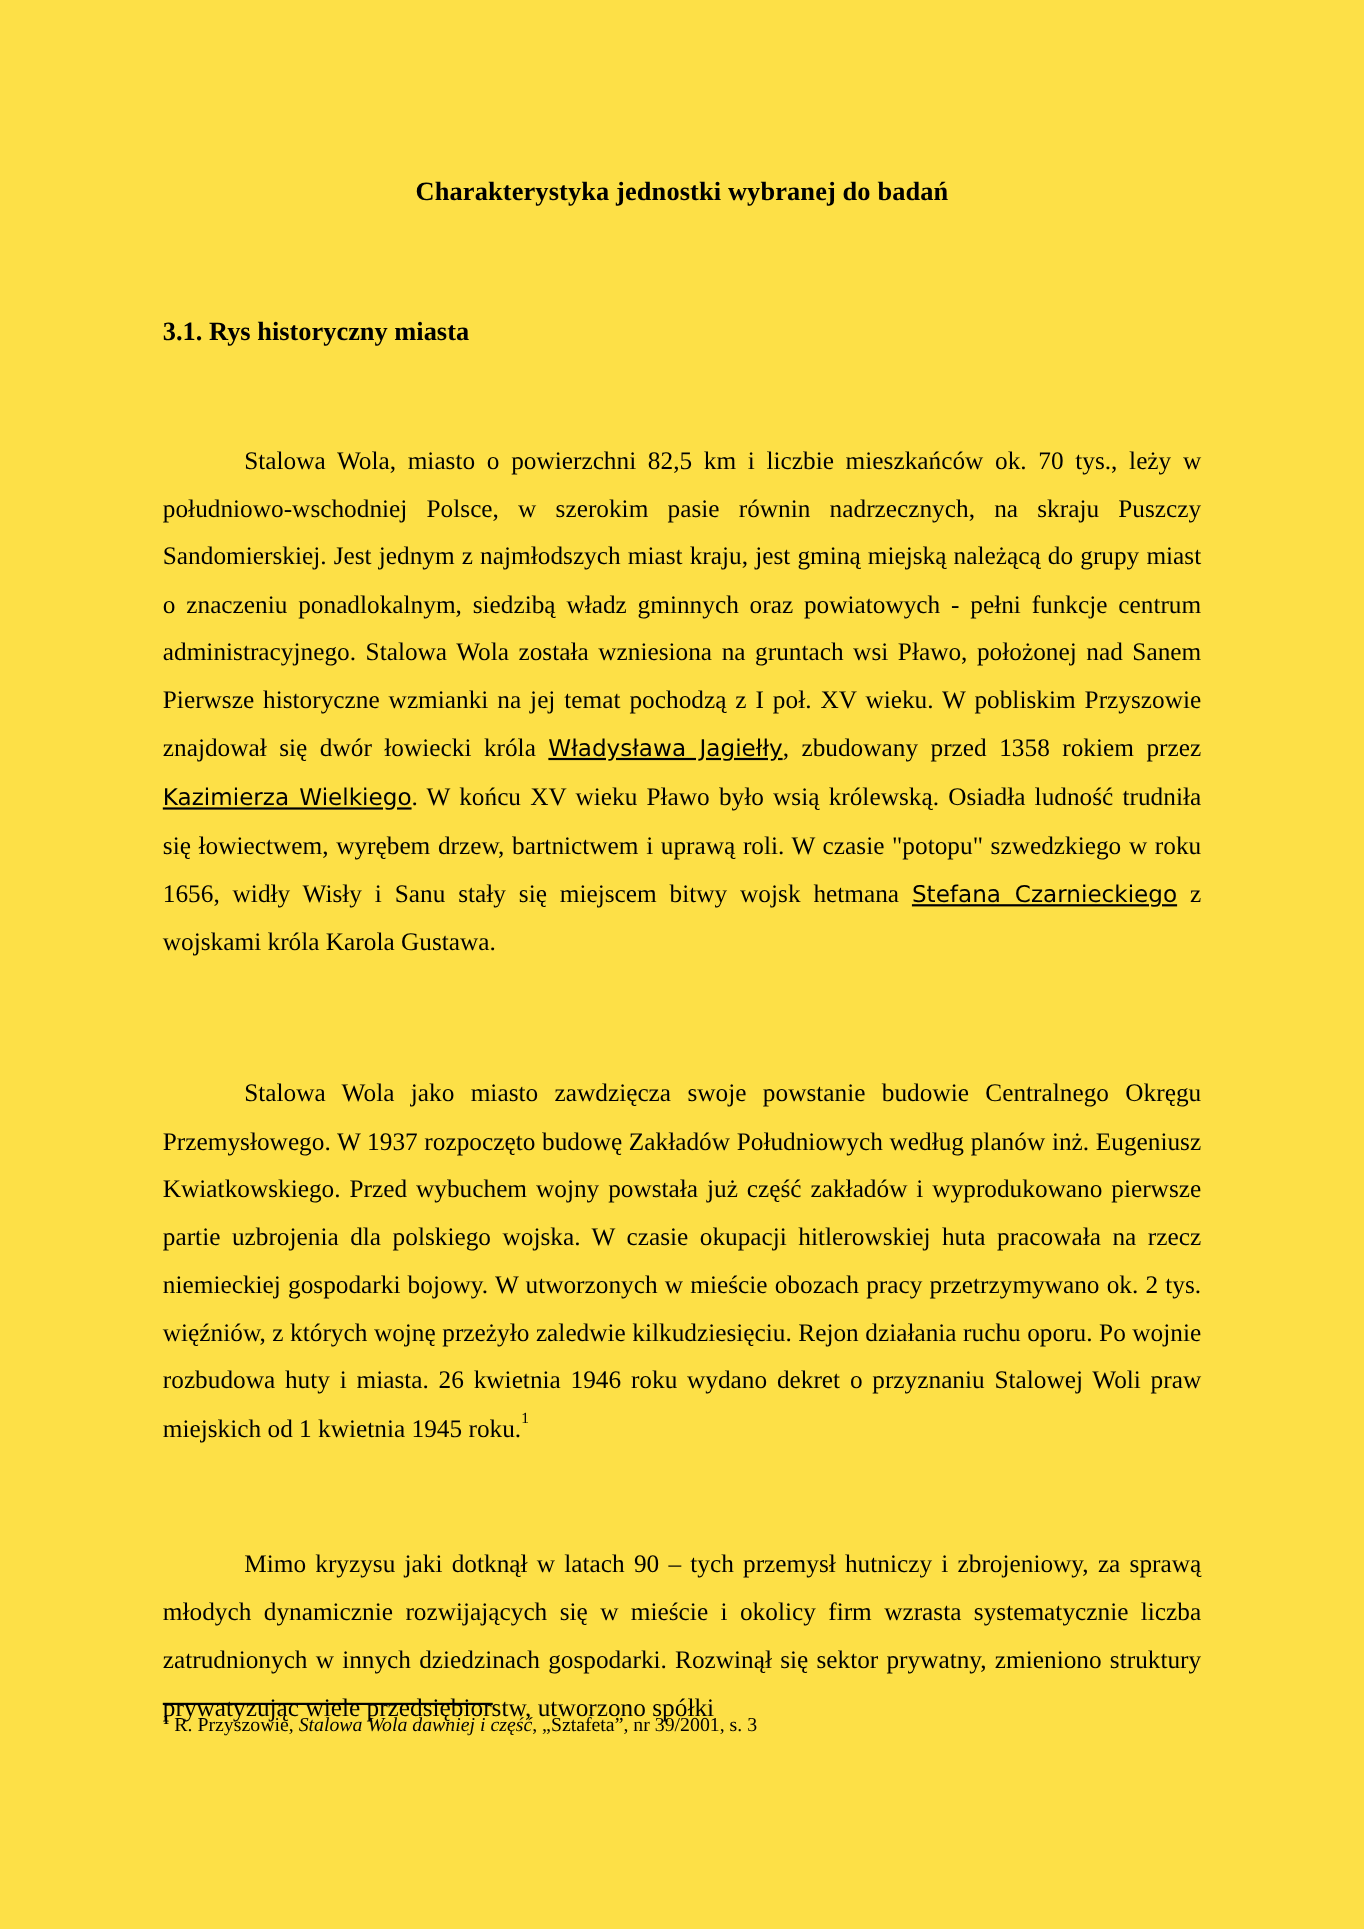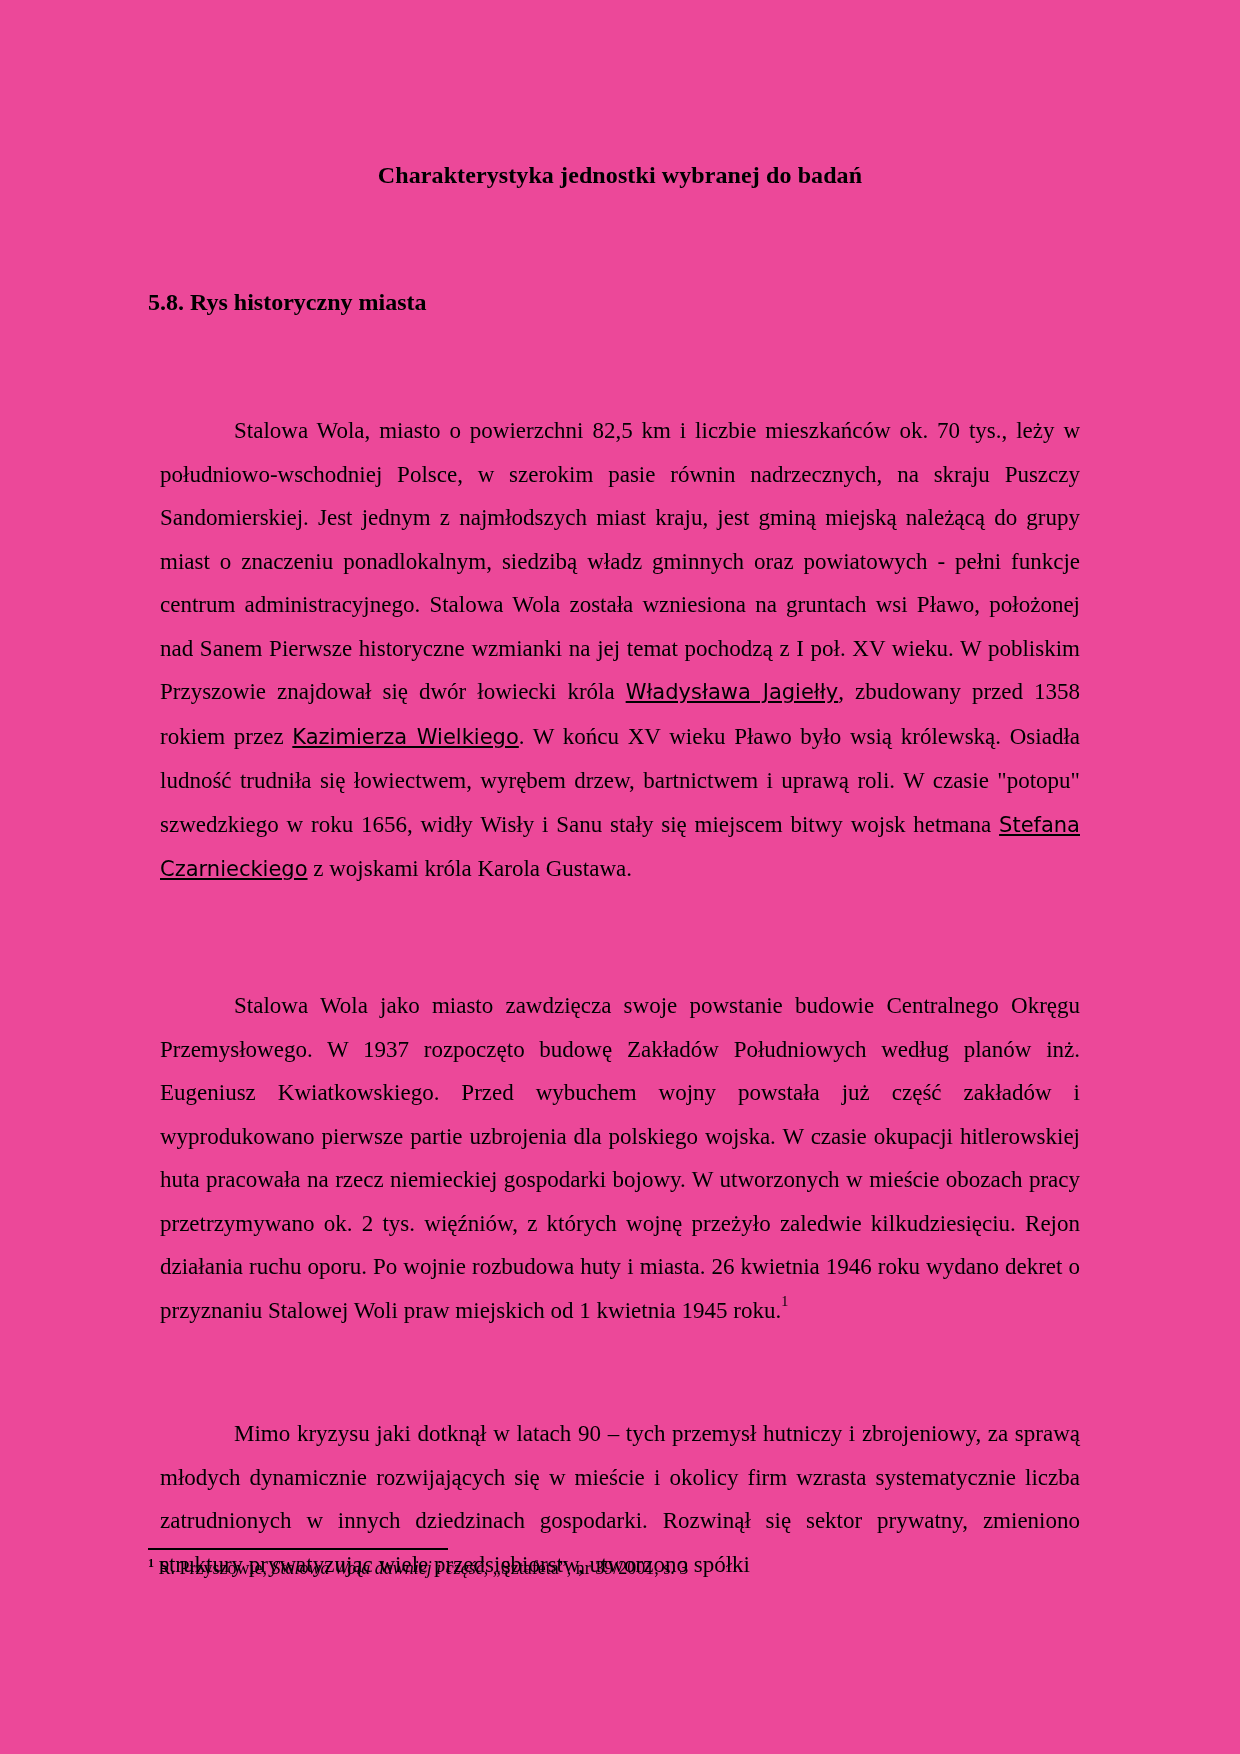--- a/index.html
+++ b/index.html
@@ -13,21 +13,21 @@
       position: relative;
       overflow: hidden;
       font-family: "Liberation Serif", "DejaVu Serif", serif;
       color: #000000;
     }
     .page {
       position: absolute;
       left: 0; top: 0;
       width: 1240px;
       height: 1754px;
-      background: #ec4899;
+      background: #fde047;
     }
     .doc-title {
       position: absolute;
       left: 0;
       width: 1240px;
       top: 160px;
       text-align: center;
       font-weight: bold;
       font-size: 24px;
       line-height: 30px;
@@ -43,21 +43,21 @@
     }
     .body-text {
       position: absolute;
       left: 148px;
       width: 944px;
       font-size: 23px;
       line-height: 43.5px;
       text-align: justify;
     }
     .body-text p {
-      margin: 12px;
+      margin: 0;
       text-indent: 74px;
       text-align: justify;
     }
     .p1 { top: 397px; }
     .p2 { top: 972px; }
     .p3 { top: 1400px; }
     .link-sans {
       font-family: "DejaVu Sans", "Liberation Sans", sans-serif;
       font-size: 21px;
       text-decoration: underline;
@@ -94,21 +94,21 @@
       font-style: italic;
     }
   </style>
 </head>
 <body>
 
 <div class="page">
 
   <div class="doc-title">Charakterystyka jednostki wybranej do badań</div>
 
-  <div class="section-heading">5.8. Rys historyczny miasta</div>
+  <div class="section-heading">3.1. Rys historyczny miasta</div>
 
   <div class="body-text p1">
     <p><span>Stalowa Wola, miasto o powierzchni 82,5 km i liczbie mieszkańców ok. 70 tys., leży w południowo-wschodniej Polsce, w szerokim pasie równin nadrzecznych, na skraju Puszczy Sandomierskiej. Jest jednym z najmłodszych miast kraju, jest gminą miejską należącą do grupy miast o znaczeniu ponadlokalnym, siedzibą władz gminnych oraz powiatowych - pełni funkcje centrum administracyjnego. Stalowa Wola została wzniesiona na gruntach wsi Pławo, położonej nad Sanem Pierwsze historyczne wzmianki na jej temat pochodzą z I poł. XV wieku. W pobliskim Przyszowie znajdował się dwór łowiecki króla </span><a class="link-sans">Władysława Jagiełły</a><span>, zbudowany przed 1358 rokiem przez </span><a class="link-sans">Kazimierza Wielkiego</a><span>. W końcu XV wieku Pławo było wsią królewską. Osiadła ludność trudniła się łowiectwem, wyrębem drzew, bartnictwem i uprawą roli. W czasie "potopu" szwedzkiego w roku 1656, widły Wisły i Sanu stały się miejscem bitwy wojsk hetmana </span><a class="link-sans">Stefana Czarnieckiego</a><span> z wojskami króla Karola Gustawa.</span></p>
   </div>
 
   <div class="body-text p2">
     <p><span>Stalowa Wola jako miasto zawdzięcza swoje powstanie budowie Centralnego Okręgu Przemysłowego. W 1937 rozpoczęto budowę Zakładów Południowych według planów inż. Eugeniusz Kwiatkowskiego. Przed wybuchem wojny powstała już część zakładów i wyprodukowano pierwsze partie uzbrojenia dla polskiego wojska. W czasie okupacji hitlerowskiej huta pracowała na rzecz niemieckiej gospodarki bojowy. W utworzonych w mieście obozach pracy przetrzymywano ok. 2 tys. więźniów, z których wojnę przeżyło zaledwie kilkudziesięciu. Rejon działania ruchu oporu. Po wojnie rozbudowa huty i miasta. 26 kwietnia 1946 roku wydano dekret o przyznaniu Stalowej Woli praw miejskich od 1 kwietnia 1945 roku.</span><sup class="fn-ref">1</sup></p>
   </div>
 
   <div class="body-text p3">

